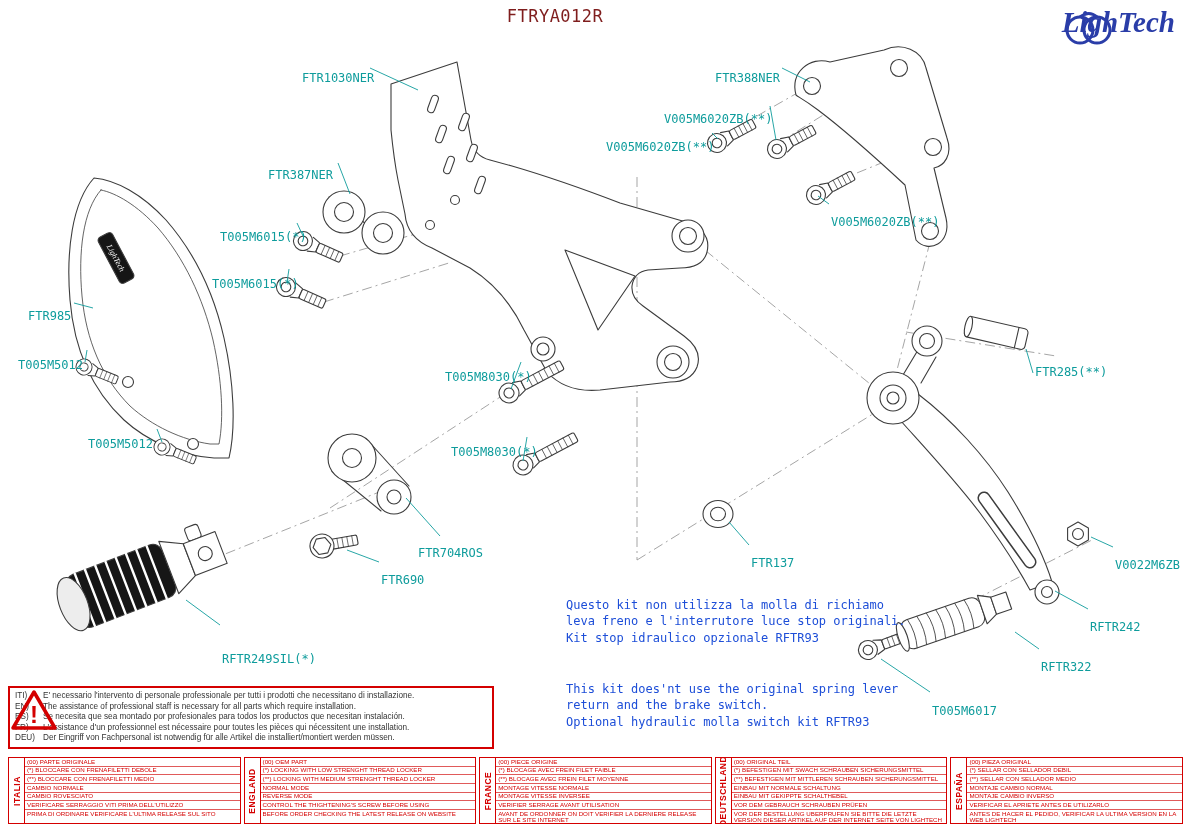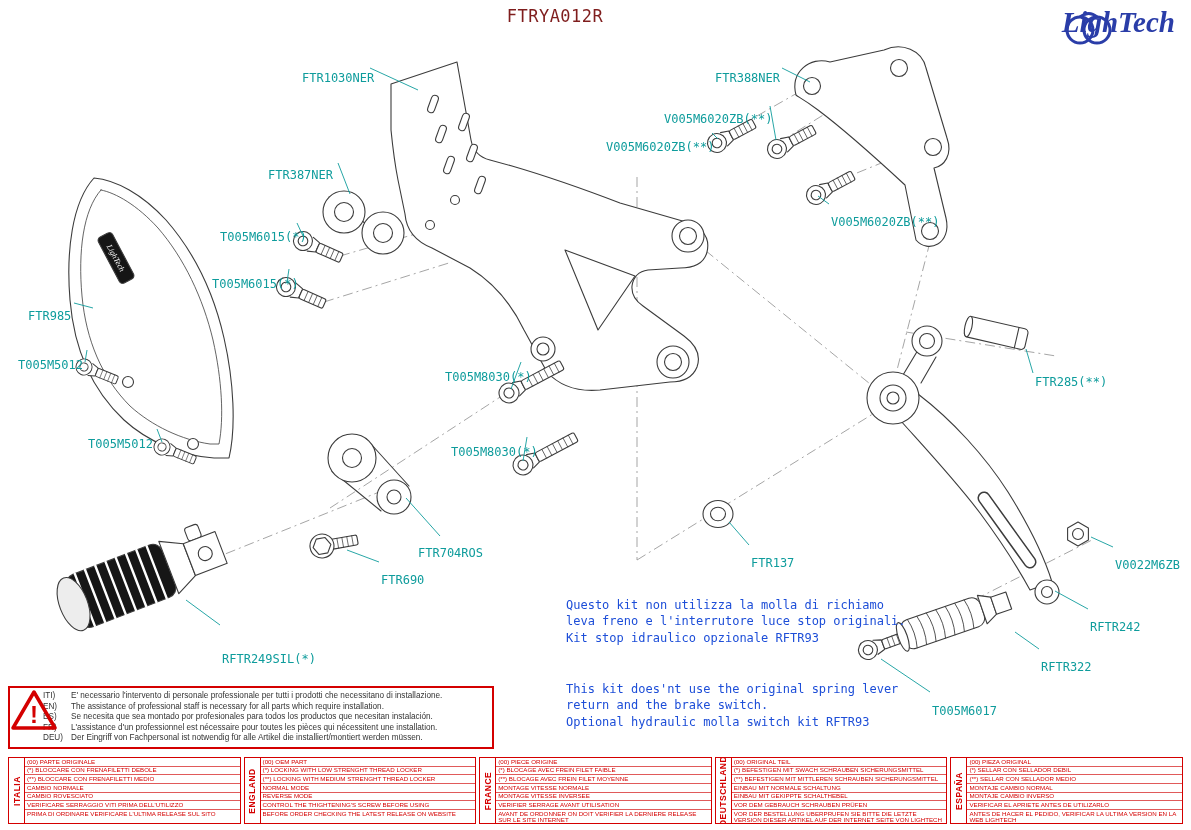--- a/index.html
+++ b/index.html
@@ -18,21 +18,21 @@
              font-size:29px;color:#2a3da8;}
   .notes{position:absolute;left:566px;width:340px;color:#1d4ed8;font-size:12px;
          line-height:1.36;white-space:pre-line;}
   #note-it{top:597px;}
   #note-en{top:681px;}
   .warn{position:absolute;left:8px;top:686px;width:486px;height:63px;border:2px solid #d40000;
         box-sizing:border-box;display:flex;align-items:center;gap:7px;padding:2px 5px;background:#fff;}
   .warn-rows{font-family:"Liberation Sans", sans-serif;font-size:8.2px;color:#333;
              line-height:1.3;flex:1;overflow:hidden;}
   .warn-row{display:flex;white-space:nowrap;}
-  .wpfx{width:28px;flex:0 0 28px;margin-left:28px;}
+  .wpfx{width:28px;flex:0 0 28px;}
   .legend{position:absolute;left:8px;top:757px;width:1175px;display:flex;gap:3px;}
   .lbox{flex:1 1 0;border:1.3px solid #d40000;height:67px;display:flex;background:#fff;
         box-sizing:border-box;overflow:hidden;}
   .lcountry{width:15px;flex:0 0 15px;border-right:1px solid #d40000;position:relative;}
   .lcountry span{position:absolute;left:50%;top:50%;transform:translate(-50%,-50%) rotate(-90deg);
         font-family:"Liberation Sans", sans-serif;font-weight:bold;font-size:8.5px;color:#d40000;
         white-space:nowrap;letter-spacing:.5px;}
   .lrows{flex:1;display:flex;flex-direction:column;}
   .lrow{border-top:1px solid #e05a5a;color:#d40000;font-family:"Liberation Sans", sans-serif;
         font-size:6.2px;line-height:1.08;padding:0.5px 2px;}
@@ -248,21 +248,21 @@
   <div class="plabel" style="left:606px;top:124px">V005M6020ZB(**)</div>
   <div class="plabel" style="left:831px;top:199px">V005M6020ZB(**)</div>
   <div class="plabel" style="left:268px;top:152px">FTR387NER</div>
   <div class="plabel" style="left:220px;top:214px">T005M6015(*)</div>
   <div class="plabel" style="left:212px;top:261px">T005M6015(*)</div>
   <div class="plabel" style="left:28px;top:293px">FTR985</div>
   <div class="plabel" style="left:18px;top:342px">T005M5012</div>
   <div class="plabel" style="left:88px;top:421px">T005M5012</div>
   <div class="plabel" style="left:445px;top:354px">T005M8030(*)</div>
   <div class="plabel" style="left:451px;top:429px">T005M8030(*)</div>
-  <div class="plabel" style="left:1035px;top:359px">FTR285(**)</div>
+  <div class="plabel" style="left:1035px;top:349px">FTR285(**)</div>
   <div class="plabel" style="left:751px;top:540px">FTR137</div>
   <div class="plabel" style="left:418px;top:530px">FTR704ROS</div>
   <div class="plabel" style="left:381px;top:557px">FTR690</div>
   <div class="plabel" style="left:222px;top:636px">RFTR249SIL(*)</div>
   <div class="plabel" style="left:1115px;top:542px">V0022M6ZB</div>
   <div class="plabel" style="left:1090px;top:604px">RFTR242</div>
   <div class="plabel" style="left:1041px;top:644px">RFTR322</div>
   <div class="plabel" style="left:932px;top:688px">T005M6017</div>
 
   <div class="notes" id="note-it">Questo kit non utilizza la molla di richiamo

